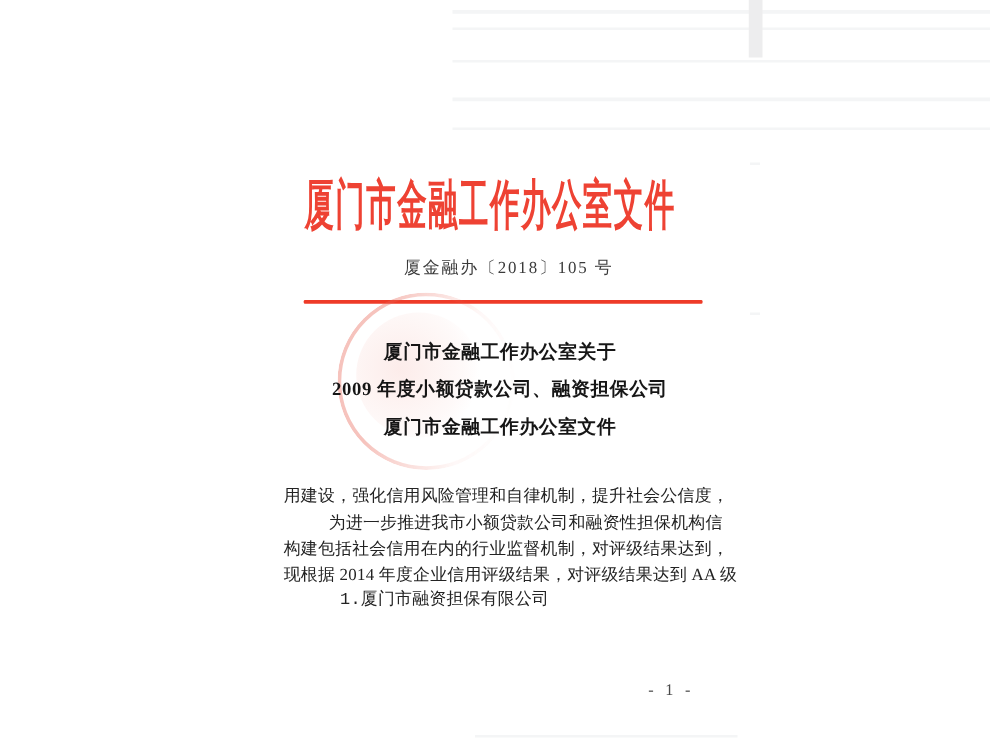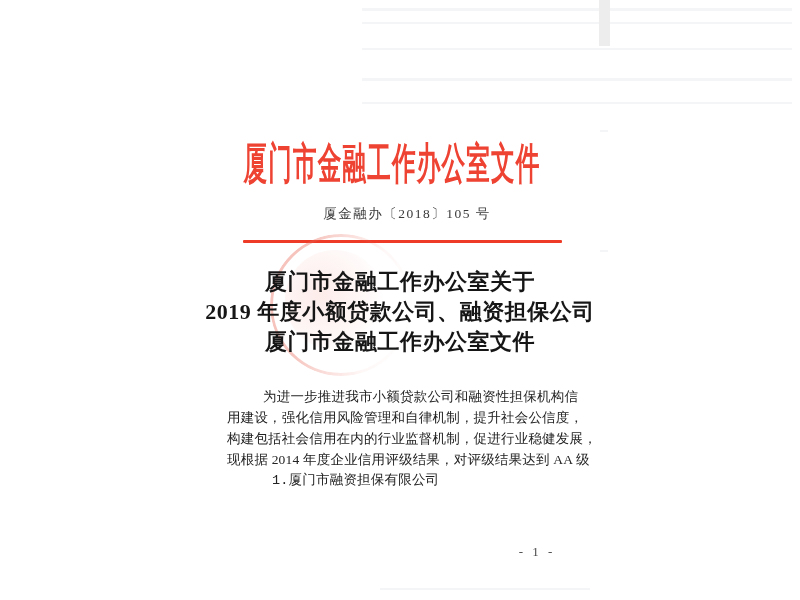--- a/index.html
+++ b/index.html
@@ -44,21 +44,21 @@
   }
   .seal-smudge{
     position:absolute;left:285px;top:250px;width:100px;height:100px;border-radius:50%;
     background:radial-gradient(circle at 35% 45%,rgba(236,120,105,0.14),rgba(236,120,105,0.04) 60%,transparent 75%);
   }
 
   
   .doc-title{
     position:absolute;top:267px;left:0;width:800px;
     text-align:center;font-weight:bold;color:#161616;
-    font-size:22px;line-height:30px;letter-spacing:0.5px;
+    font-size:15px;line-height:30px;letter-spacing:0.5px;
   }
 
   
   .body-text{
     position:absolute;top:386px;left:227px;width:350px;
     font-size:13.5px;line-height:21px;color:#232323;
     letter-spacing:0.2px;
   }
   .body-text .line{white-space:nowrap;}
   .body-text .indent{text-indent:36px;}
@@ -91,27 +91,27 @@
 
   <div class="doc-number">厦金融办〔2018〕105 号</div>
 
   <div class="red-rule"></div>
 
   <div class="seal-smudge"></div>
   <div class="seal"></div>
 
   <div class="doc-title">
     <div>厦门市金融工作办公室关于</div>
-    <div>2019 年度小额贷款公司、融资担保公司</div>
+    <div>2009 年度小额贷款公司、融资担保公司</div>
     <div>厦门市金融工作办公室文件</div>
   </div>
 
   <div class="body-text">
+    <div class="line">用建设，强化信用风险管理和自律机制，提升社会公信度，</div>
     <div class="line indent">为进一步推进我市小额贷款公司和融资性担保机构信</div>
-    <div class="line">用建设，强化信用风险管理和自律机制，提升社会公信度，</div>
-    <div class="line">构建包括社会信用在内的行业监督机制，促进行业稳健发展，</div>
+    <div class="line">构建包括社会信用在内的行业监督机制，对评级结果达到，</div>
     <div class="line">现根据 2014 年度企业信用评级结果，对评级结果达到 AA 级</div>
     <div class="line list-indent">1.厦门市融资担保有限公司</div>
   </div>
 
   <div class="page-num">- 1 -</div>
 
 </div>
 
 </body></html>

